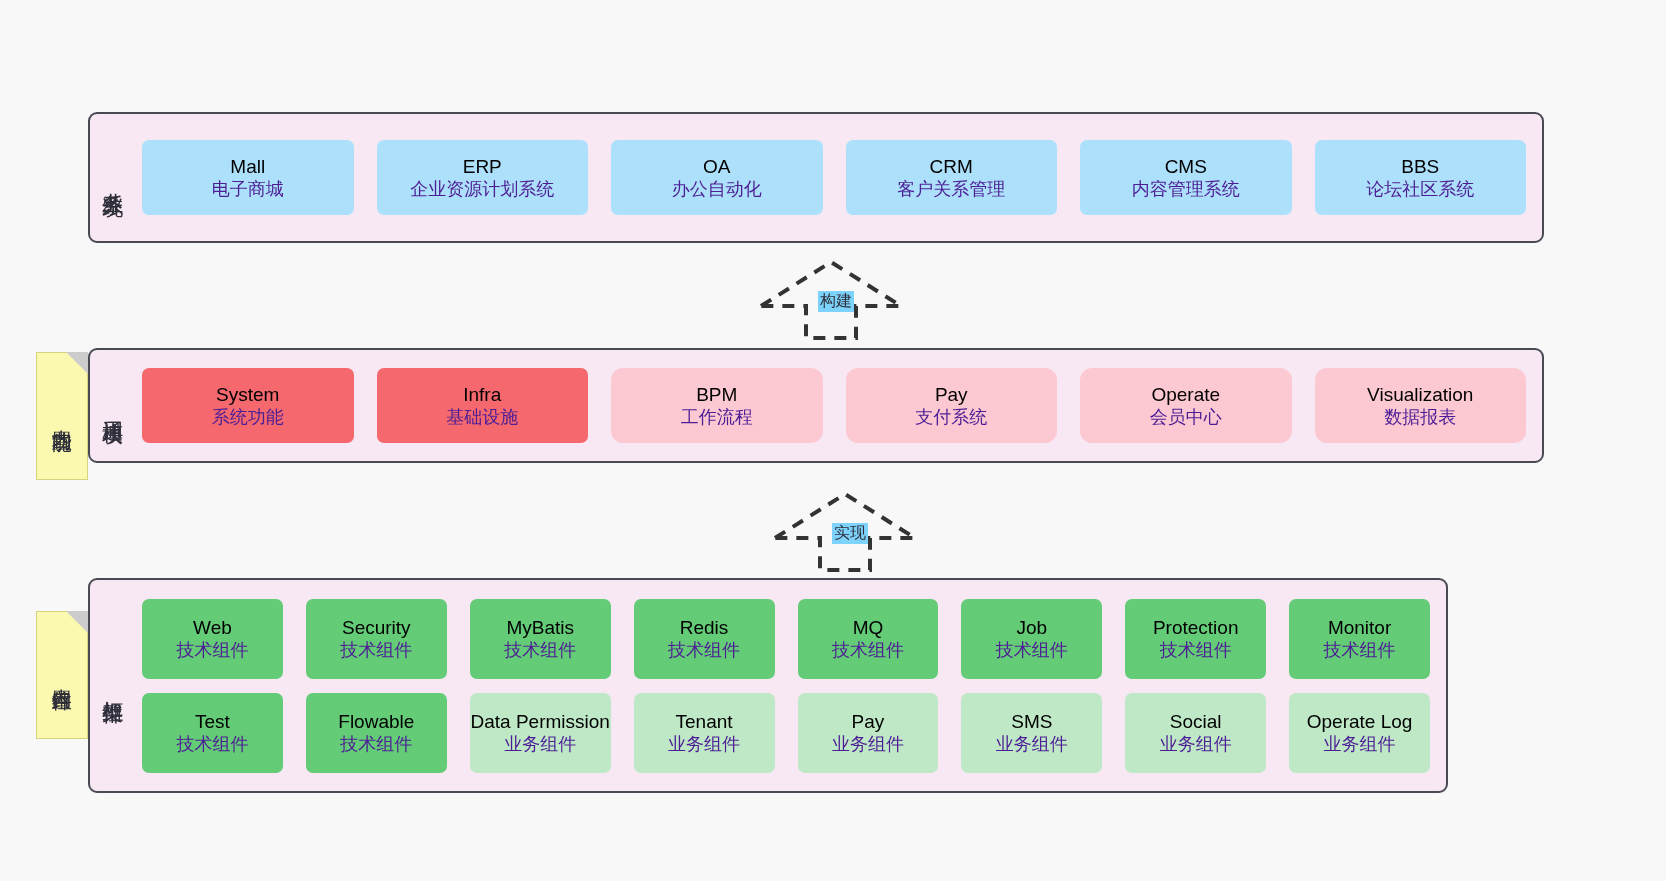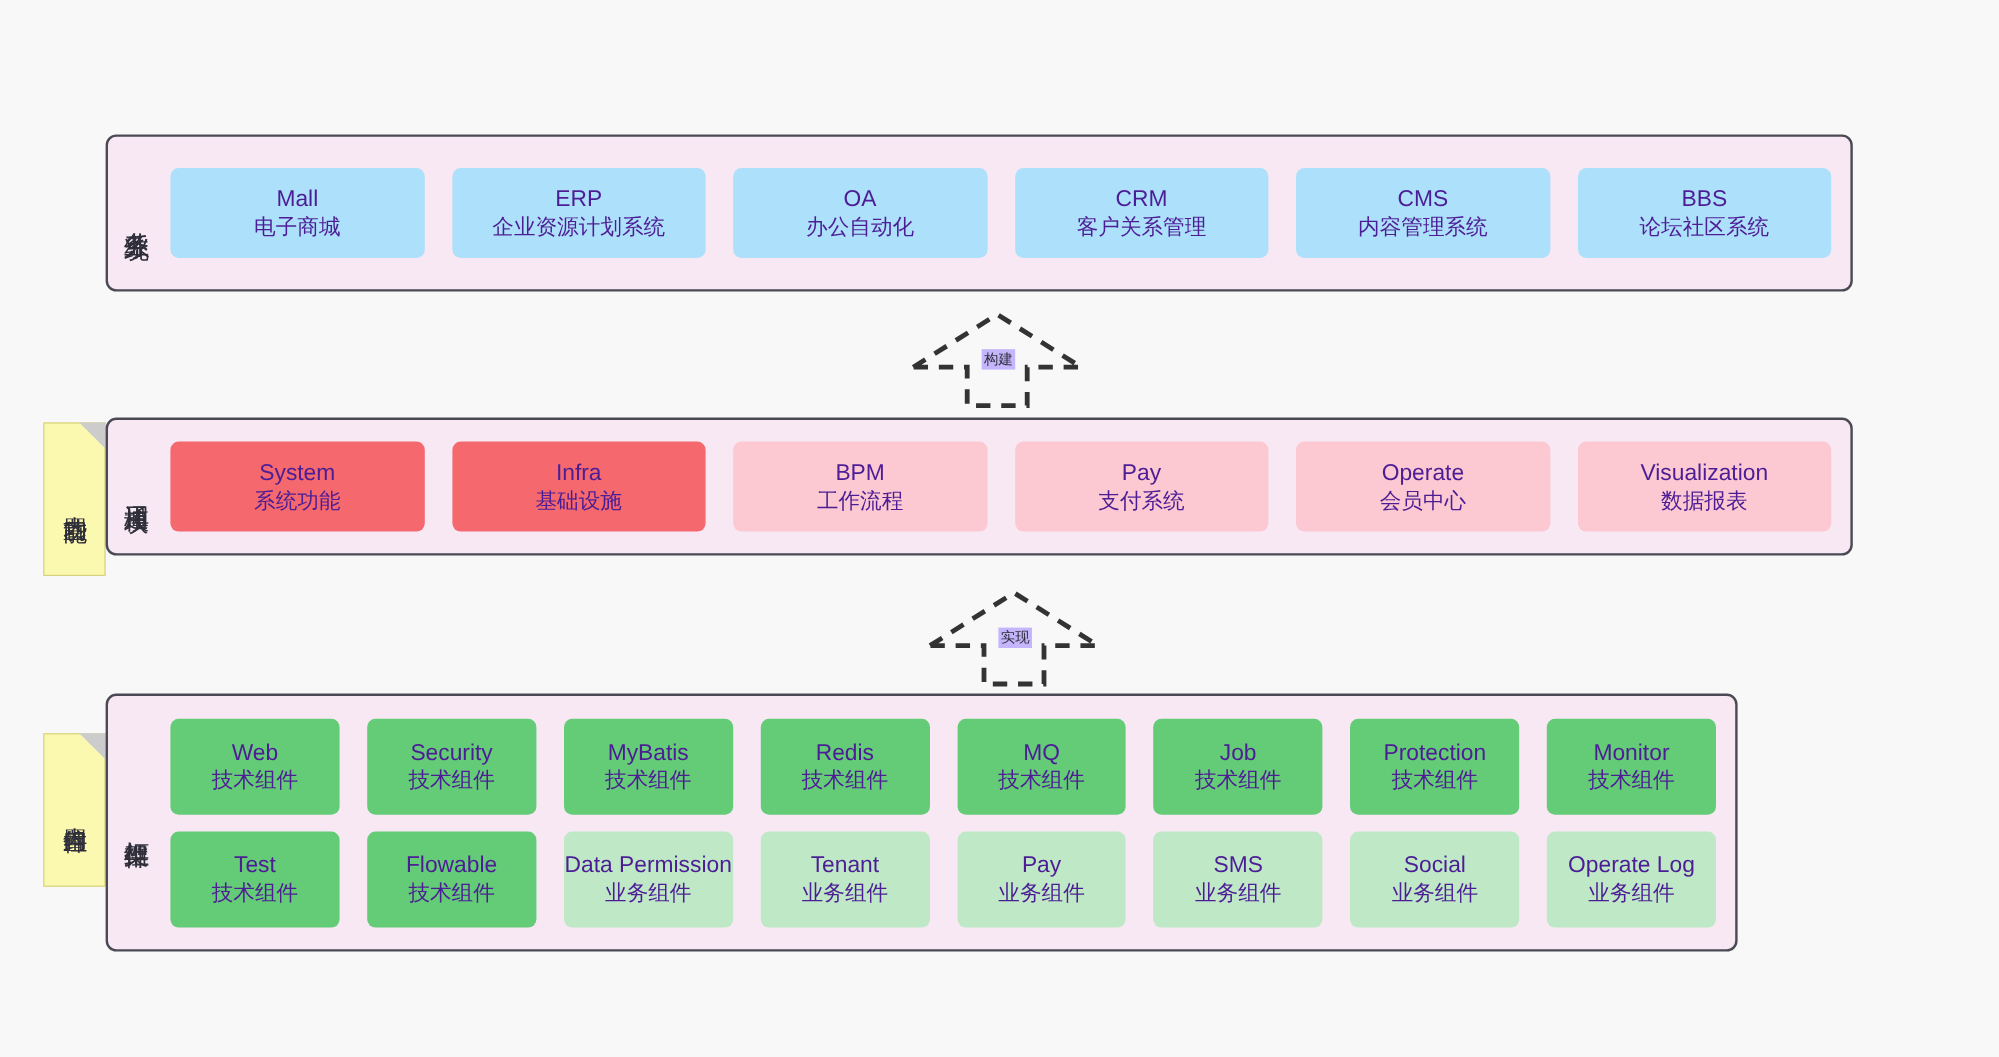--- a/index.html
+++ b/index.html
@@ -72,30 +72,30 @@
     display: flex;
     flex-direction: column;
     align-items: center;
     justify-content: center;
     text-align: center;
     line-height: 1.23;
     user-select: none;
   }
   .box .en {
     font-size: 19px;
-    color: #4c1d95;
+    color: #000000;
   }
   .box .cn {
     font-size: 18px;
     color: #4c1d95;
   }
 
   .box.blue        { background: #ade0fb; }
   .box.red-strong  { background: #f4686e; }
-  .box.red-soft    { background: #fcc9d2; }
+  .box.red-soft    { background: #fcc9d2; border-radius: 12px; }
   .box.green-strong{ background: #64cb77; }
   .box.green-soft  { background: #bfe9c6; }
 
   
   #layer-business  { left: 88px;  top: 112px; width: 1456px; height: 131px; }
   #layer-common    { left: 88px;  top: 348px; width: 1456px; height: 115px; }
   #layer-framework { left: 88px;  top: 578px; width: 1360px; height: 215px; }
 
   #layer-business  .row { height: 75px; }
   #layer-common    .row { height: 75px; }
@@ -132,23 +132,23 @@
   #note-framework { left: 36px; top: 611px; width: 52px; height: 128px; }
 
   
   .uml-arrow {
     position: absolute;
     pointer-events: none;
   }
   .uml-arrow svg { display: block; overflow: visible; }
   .uml-arrow .arrow-label {
     position: absolute;
-    font-size: 12px;
+    font-size: 16px;
     color: #2f2f3a;
-    background: #c4b5fd;
+    background: #7dd3fc;
     padding: 0 2px;
     white-space: nowrap;
     user-select: none;
   }
   #arrow-build { left: 756px; top: 258px; width: 150px; height: 82px; }
   #arrow-build  .arrow-label { left: 62px; top: 33px; }
   #arrow-impl  { left: 770px; top: 490px; width: 150px; height: 82px; }
   #arrow-impl   .arrow-label { left: 62px; top: 33px; }
 </style>
 </head>

